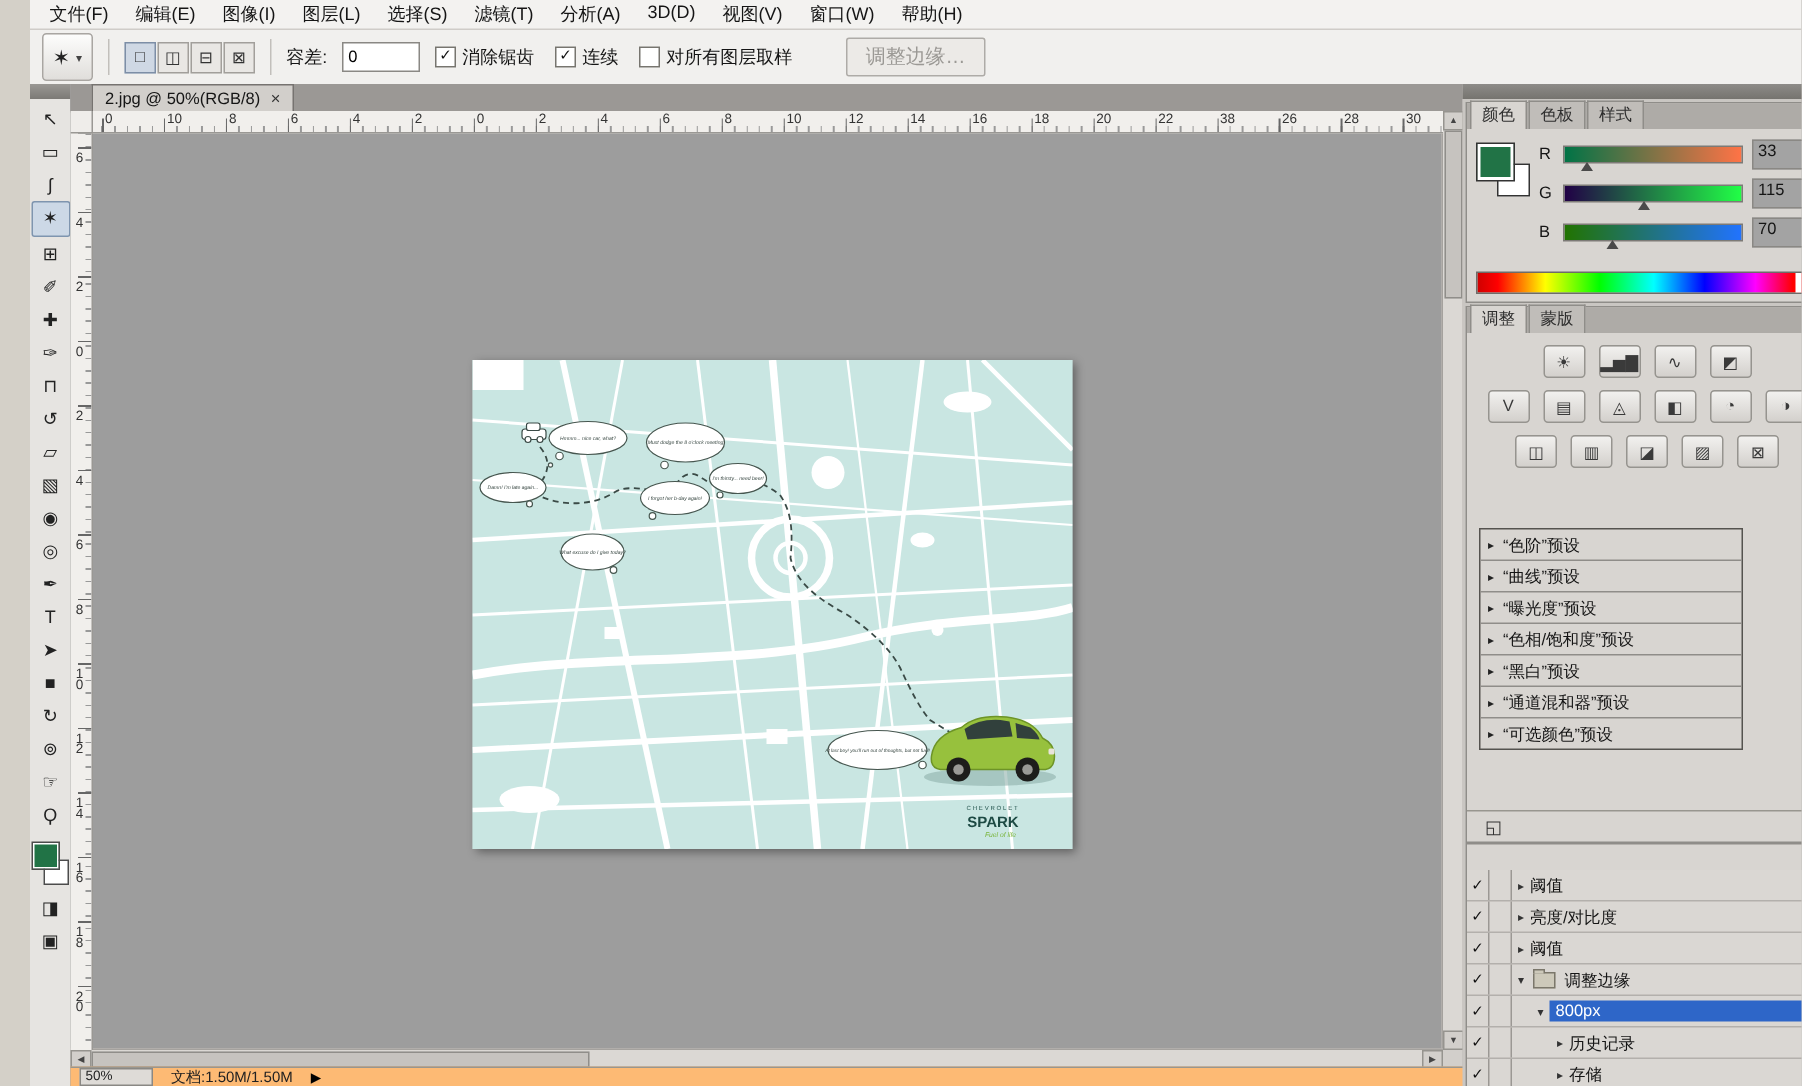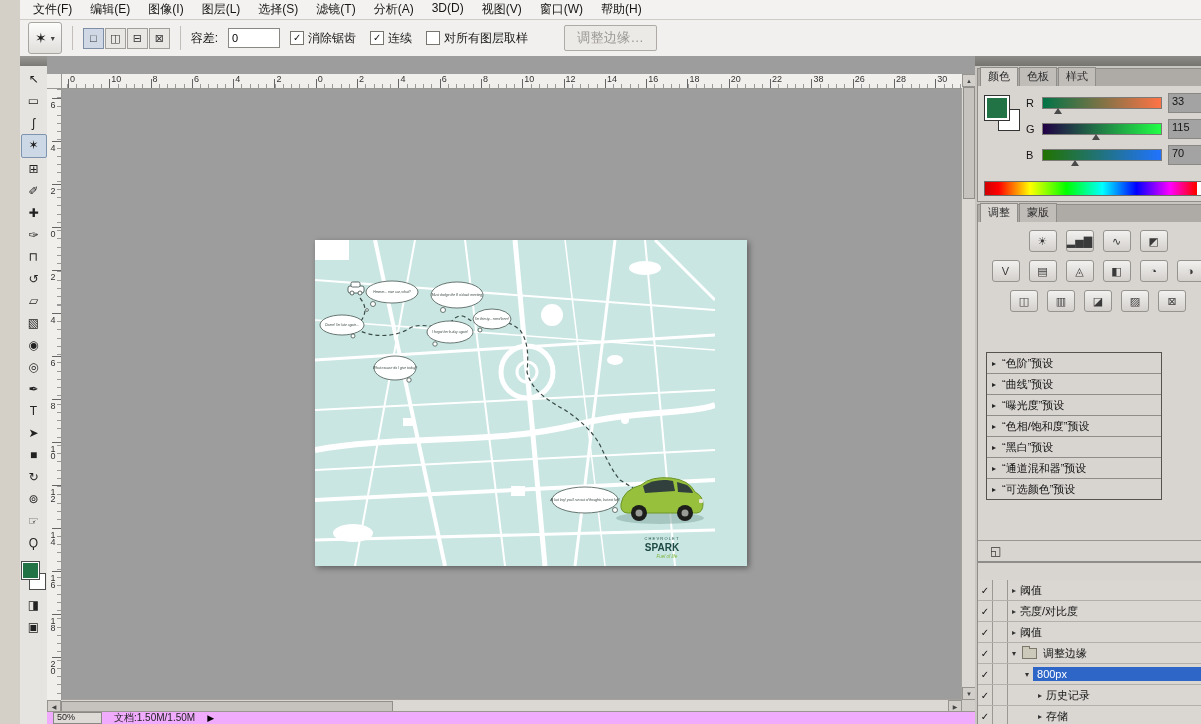--- a/index.html
+++ b/index.html
@@ -66,37 +66,37 @@
            border-right:1px solid #9a9894;overflow:hidden;z-index:2;}
   .ruler-v .minor{position:absolute;right:0;top:0;width:4px;height:100%;
      background:repeating-linear-gradient(to bottom,#999 0 1px,transparent 1px 8.26px);
      background-position:0 10px;}
   .ruler-v .major{position:absolute;right:0;top:0;width:9px;height:100%;
      background:repeating-linear-gradient(to bottom,#666 0 1px,transparent 1px 43px);
      background-position:0 10px;}
   .vnum{position:absolute;left:1px;font-size:9px;color:#333;writing-mode:vertical-lr;
         text-orientation:upright;letter-spacing:-3px;}
   .canvas{position:absolute;left:14px;top:32px;right:13px;bottom:24px;overflow:hidden;}
-  .doc-image{position:absolute;left:254px;top:152px;width:432px;height:326px;
+  .doc-image{position:absolute;left:254px;top:152px;width:400px;height:326px;
              box-shadow:2px 2px 6px rgba(0,0,0,.4);background:#c9e6e2;}
   .doc-image svg{display:block;}
   .doc-image text{font-family:"Liberation Sans","DejaVu Sans",sans-serif;}
 
   
   .sb-v{position:absolute;right:0;top:18px;width:13px;bottom:24px;background:#dbd8d4;
         border-left:1px solid #a5a29e;}
   .sb-h{position:absolute;left:0;bottom:12px;right:13px;height:12px;background:#dbd8d4;
         border-top:1px solid #a5a29e;}
   .sb-btn{position:absolute;width:12px;height:11px;background:#d2cfcb;border:1px solid #96948f;
           font-size:6px;color:#444;display:flex;align-items:center;justify-content:center;}
   .sb-thumb{position:absolute;background:#c6c3bf;border:1px solid #908e8a;}
   .size-grip{position:absolute;right:0;bottom:12px;width:13px;height:12px;background:#d2cfcb;}
 
   
-  .status-bar{position:absolute;left:0;bottom:0;width:100%;height:12px;background:#f0abfc;
+  .status-bar{position:absolute;left:0;bottom:0;width:100%;height:12px;background:#fdba74;
               border-top:1px solid #98968f;display:flex;align-items:center;gap:12px;
               font-size:10px;padding-left:6px;color:#222;}
   .zoom-box{width:44px;height:10px;border:1px solid #8a8884;background:#dedbd7;
             font-size:9px;line-height:9px;padding-left:3px;}
   .play-arrow{font-size:9px;color:#000;}
 
   
   .dock{position:absolute;left:955px;top:56px;width:246px;height:668px;background:#c9c6c2;}
   .dock .grip{height:10px;background:linear-gradient(#8d8b88,#76746f);}
   .panel{position:absolute;left:2px;right:2px;background:#d8d5d1;border:1px solid #8f8d89;}
@@ -238,20 +238,26 @@
       </div>
     <div class="swatch-widget">
       <div class="bgsw"></div>
       <div class="fgsw" id="fg-toolbar" style="background: rgb(33, 115, 70);"></div>
     </div>
     <div class="tool">◨</div>
     <div class="tool">▣</div>
   </div>
 
   <div class="doc-area">
+    <div class="tab-bar">
+      <div class="doc-tab">
+        <span>2.jpg @ 50%(RGB/8)</span>
+        <span class="close">×</span>
+      </div>
+    </div>
     <div class="ruler-corner"></div>
     <div class="ruler-h" id="hruler">
       <div class="minor"></div>
         <div class="major"></div>
     <span class="hnum" style="left: 9px;">0</span>
         <span class="hnum" style="left: 50.3px;">10</span>
         <span class="hnum" style="left: 91.6px;">8</span>
         <span class="hnum" style="left: 132.9px;">6</span>
         <span class="hnum" style="left: 174.2px;">4</span>
         <span class="hnum" style="left: 215.5px;">2</span>

